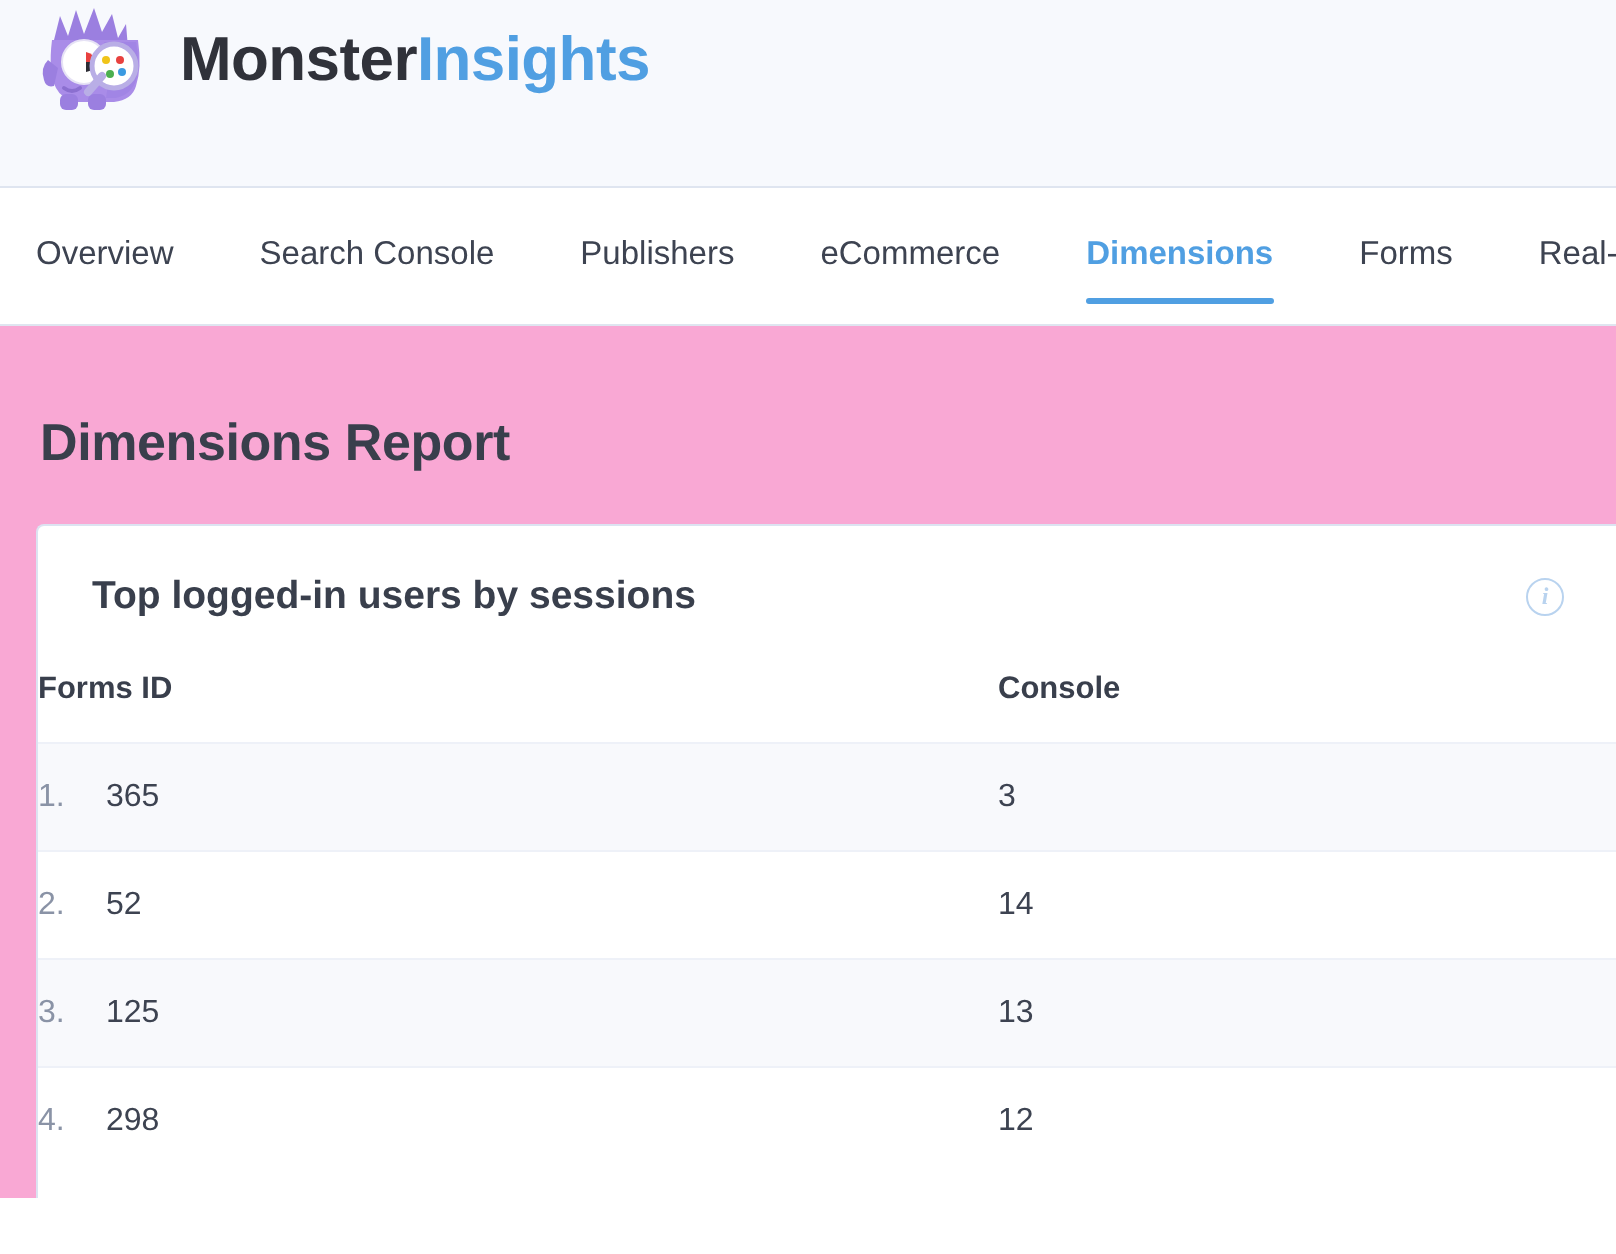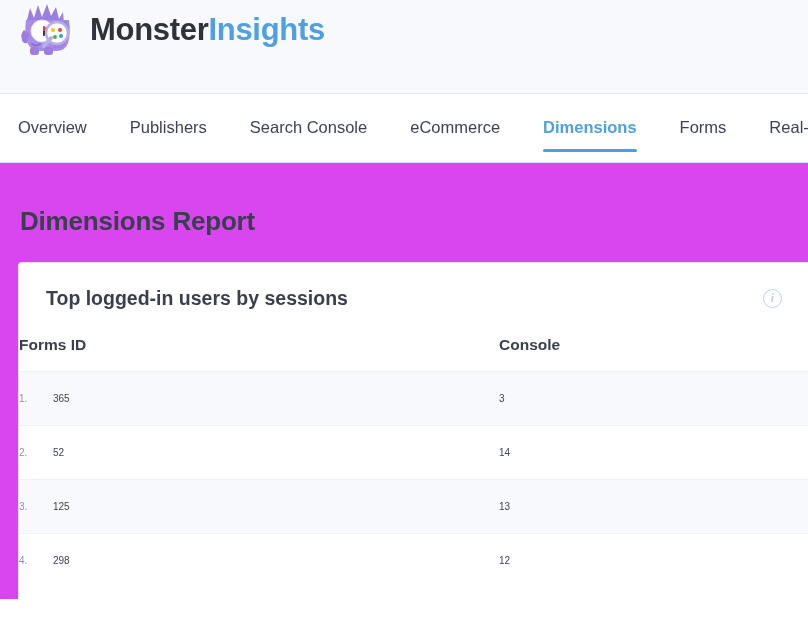--- a/index.html
+++ b/index.html
@@ -75,21 +75,21 @@
     position: absolute;
     left: 0; right: 0;
     bottom: 10px;
     height: 3px;
     background: #509fe2;
     border-radius: 2px;
   }
 
   
   .content {
-    background: #d946ef;
+    background: #f9a8d4;
     height: 436px;
     padding: 0 0 0 0;
     overflow: hidden;
   }
 
   .page-title {
     font-size: 26px;
     font-weight: bold;
     color: #393f4c;
     padding: 43px 0 0 20px;
@@ -143,21 +143,21 @@
   .tbl th {
     text-align: left;
     font-size: 15.5px;
     font-weight: bold;
     color: #393f4c;
     padding: 6px 0 17px 0;
     background: #ffffff;
   }
 
   .tbl td {
-    font-size: 10px;
+    font-size: 16px;
     color: #3d4351;
     padding: 0;
     height: 54px;
     vertical-align: middle;
   }
 
   .tbl tbody tr:nth-child(odd) { background: #f8f9fc; }
   .tbl tbody tr:nth-child(even) { background: #ffffff; }
   .tbl tbody tr { border-top: 1px solid #eef1f8; }
 
@@ -210,24 +210,24 @@
       <span class="wm-monster">Monster</span><span class="wm-insights">Insights</span>
     </div>
   </div>
 </div>
 
 <div class="nav-bar">
   <div class="nav-tab">
     <span>Overview</span>
   </div>
   <div class="nav-tab">
+    <span>Search Console</span>
+  </div>
+  <div class="nav-tab">
     <span>Publishers</span>
-  </div>
-  <div class="nav-tab">
-    <span>Search Console</span>
   </div>
   <div class="nav-tab">
     <span>eCommerce</span>
   </div>
   <div class="nav-tab active">
     <span>Dimensions</span>
   </div>
   <div class="nav-tab">
     <span>Forms</span>
   </div>

